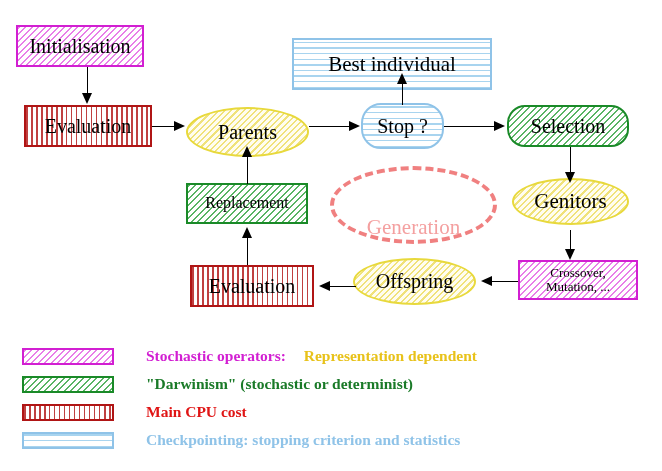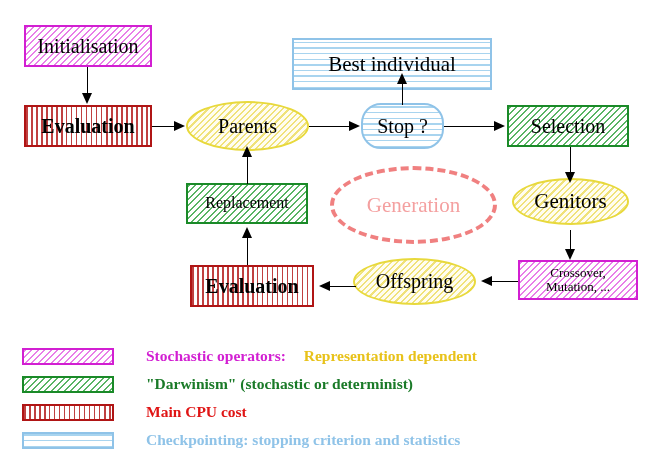--- a/index.html
+++ b/index.html
@@ -49,21 +49,20 @@
         #59b464 0px, #59b464 1.6px,
         #ffffff 1.6px, #ffffff 4.6px);
   }
   .fill-red {
     border: 2px solid #b01515;
     background-color: #ffffff;
     background-image: repeating-linear-gradient(
         90deg,
         #c04040 0px, #c04040 1.5px,
         #ffffff 1.5px, #ffffff 5.0px);
-    font-weight: bold;
   }
   .fill-blue {
     border: 2px solid #8fc3e8;
     background-color: #ffffff;
     background-image: repeating-linear-gradient(
         0deg,
         #a8d4ef 0px, #a8d4ef 1.4px,
         #ffffff 1.4px, #ffffff 5.6px);
   }
   .fill-yellow {
@@ -146,41 +145,41 @@
     font-weight: bold;
     white-space: nowrap;
   }
   .legend-text .accent { font-weight: bold; }
 </style>
 </head>
 <body>
 
 <div id="canvas">
 
-  <div class="node fill-magenta" style="left:24px; top:25px; width:128px; height:42px; font-size:20px;">
+  <div class="node fill-magenta" style="left:16px; top:25px; width:128px; height:42px; font-size:20px;">
     <span>Initialisation</span>
   </div>
 
   <div class="node fill-red" style="left:24px; top:105px; width:128px; height:42px; font-size:20px;">
     <span>Evaluation</span>
   </div>
 
-  <div class="node fill-yellow ellipse" style="left:186px; top:101px; width:123px; height:50px; font-size:20px;">
+  <div class="node fill-yellow ellipse" style="left:186px; top:107px; width:123px; height:50px; font-size:20px;">
     <span>Parents</span>
   </div>
 
   <div class="node fill-blue" style="left:292px; top:38px; width:200px; height:52px; font-size:21px;">
     <span>Best individual</span>
   </div>
 
   <div class="node fill-blue rounded" style="left:361px; top:103px; width:83px; height:46px; font-size:20px;">
     <span>Stop ?</span>
   </div>
 
-  <div class="node fill-green" style="left:507px; top:105px; width:122px; height:42px; font-size:20px;">
+  <div class="node fill-green" style="left:507px; top:105px; width:122px; height:42px; font-size:20px;border-radius:18px;">
     <span>Selection</span>
   </div>
 
   <div class="node fill-yellow ellipse" style="left:512px; top:178px; width:117px; height:47px; font-size:21px;">
     <span>Genitors</span>
   </div>
 
   <div class="node fill-yellow ellipse" style="left:353px; top:258px; width:123px; height:47px; font-size:20px;">
     <span>Offspring</span>
   </div>
@@ -191,21 +190,21 @@
   </div>
 
   <div class="node fill-red" style="left:190px; top:265px; width:124px; height:42px; font-size:20px;">
     <span>Evaluation</span>
   </div>
 
   <div class="node fill-green" style="left:186px; top:183px; width:122px; height:41px; font-size:16px;">
     <span>Replacement</span>
   </div>
 
-  <div class="generation-ellipse" style="left:330px; top:166px; width:167px; height:78px; font-size:21px;">
+  <div class="generation-ellipse" style="left:330px; top:166px; width:167px; height:78px; font-size:21px;align-items:flex-end;">
     <span>Generation</span>
   </div>
 
   <div class="edge edge-v" style="left:87px; top:67px; height:28px;"></div>
   <div class="head head-down" style="left:82px; top:93px;"></div>
 
   <div class="edge edge-h" style="left:152px; top:126px; width:26px;"></div>
   <div class="head head-right" style="left:174px; top:121px;"></div>
 
   <div class="edge edge-h" style="left:309px; top:126px; width:44px;"></div>

